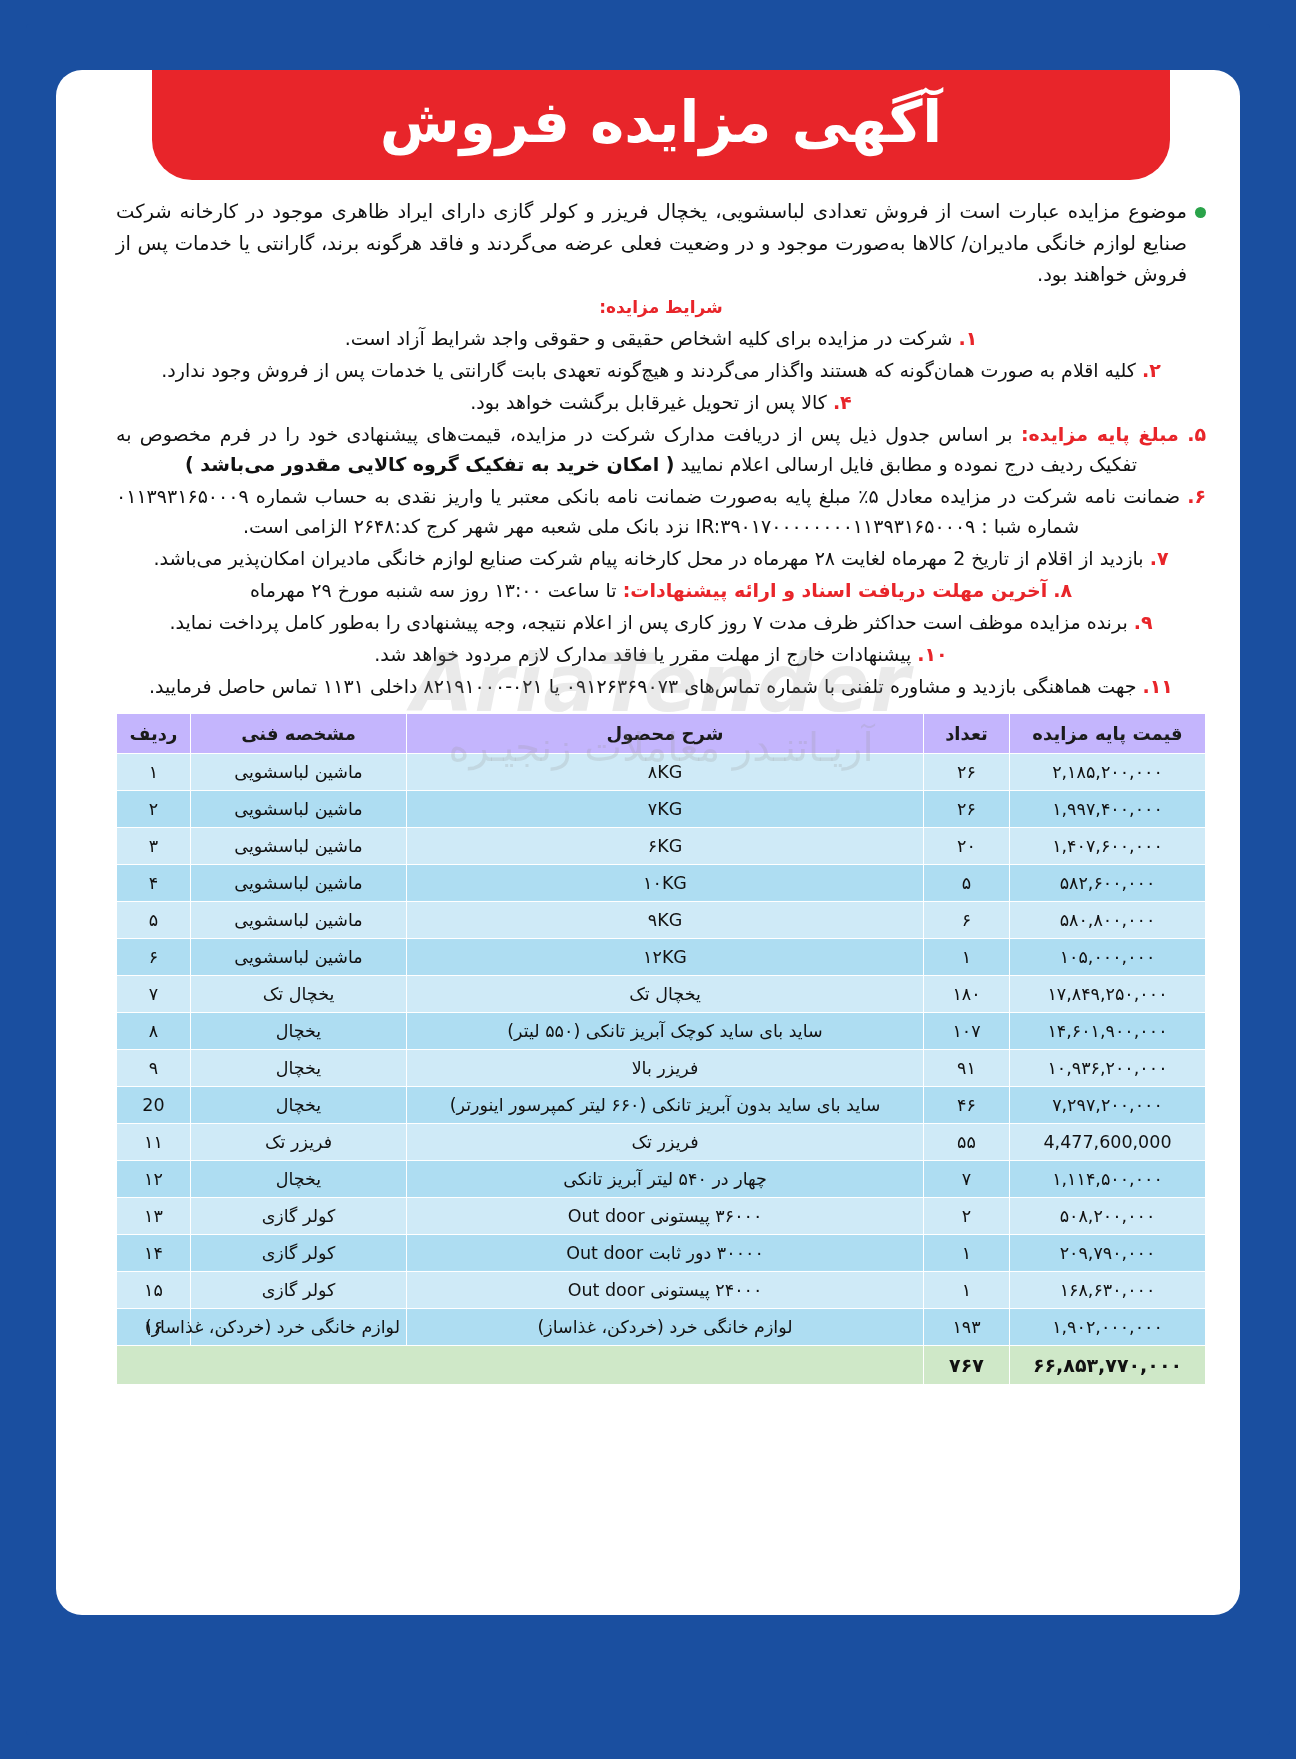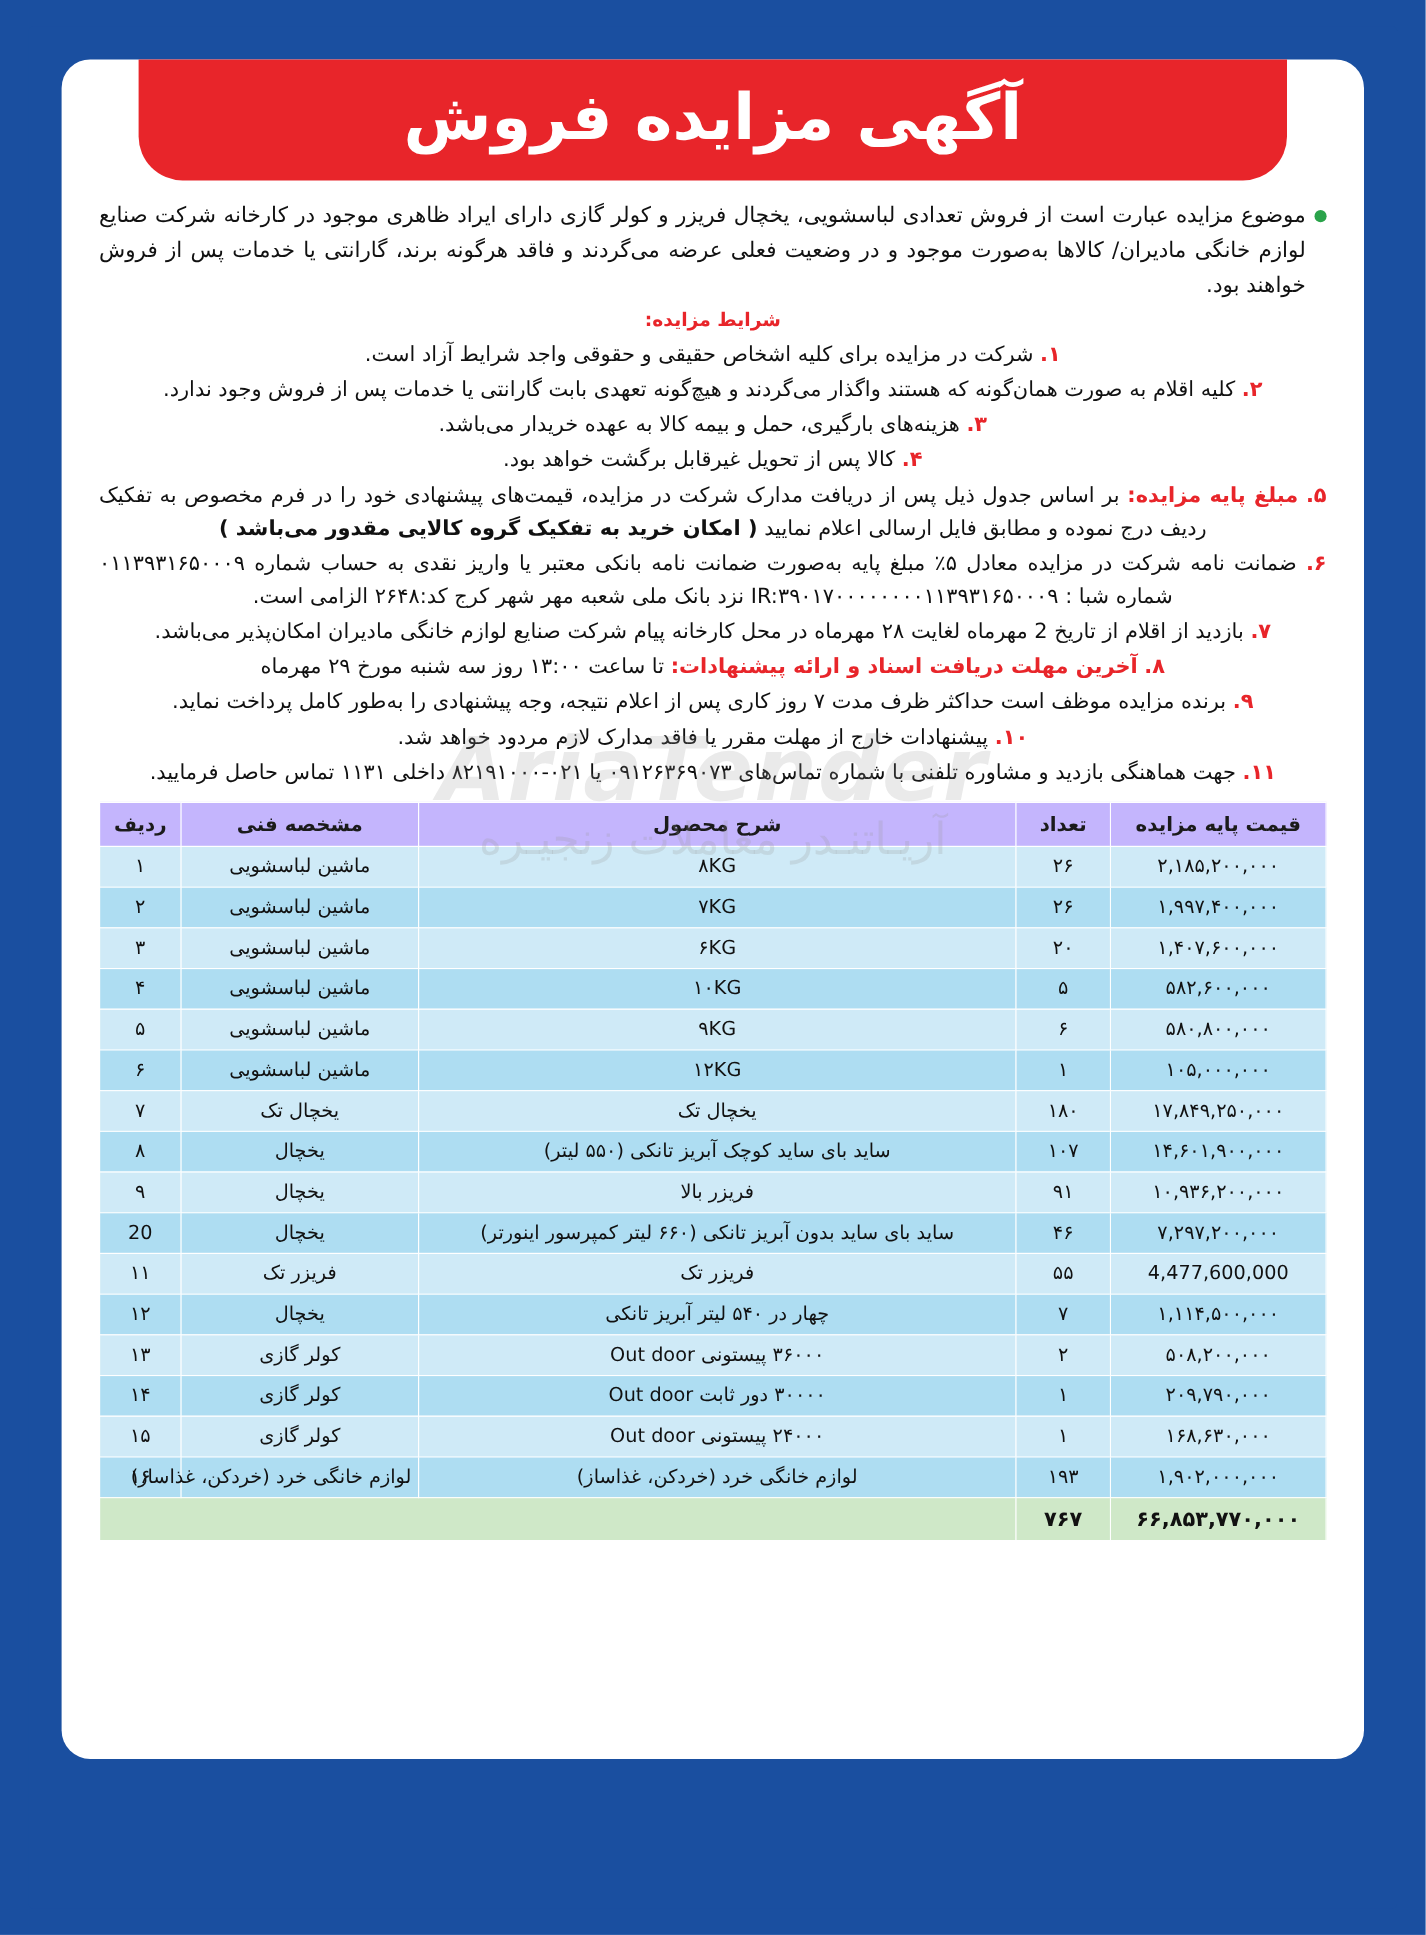--- a/index.html
+++ b/index.html
@@ -13,26 +13,27 @@
     position:absolute;
     left:26px;top:24px;
     width:1244px;height:1711px;
     background:#1a4fa0;
     border-radius:4px;
     box-sizing:border-box;
     padding:0;
   }
   .sheet{
     position:absolute;
-    left:30px;top:30px;
+    left:30px;top:46px;
     width:1184px;height:1545px;
     background:#ffffff;
     border-radius:26px;
     box-sizing:border-box;
     overflow:hidden;
+    padding-left:26px;
   }
   
   .banner{
     position:relative;
     margin:-2px 70px 0 70px;
     height:112px;
     background:#e8252a;
     border-bottom-left-radius:40px;
     border-bottom-right-radius:40px;
     display:flex;align-items:center;justify-content:center;
@@ -179,24 +180,20 @@
       <div class="conditions-title">شرایط مزایده:</div>
 
       <ol class="terms">
         <li class="center">
           <span class="num">۱.</span>
           <span>شرکت در مزایده برای کلیه اشخاص حقیقی و حقوقی واجد شرایط آزاد است.</span>
         </li>
         <li class="center">
           <span class="num">۲.</span>
           <span>کلیه اقلام به صورت همان‌گونه که هستند واگذار می‌گردند و هیچ‌گونه تعهدی بابت گارانتی یا خدمات پس از فروش وجود ندارد.</span>
-        </li>
-        <li class="center">
-          <span class="num">۳.</span>
-          <span>هزینه‌های بارگیری، حمل و بیمه کالا به عهده خریدار می‌باشد.</span>
         </li>
         <li class="center">
           <span class="num">۴.</span>
           <span>کالا پس از تحویل غیرقابل برگشت خواهد بود.</span>
         </li>
         <li class="justify">
           <span class="num">۵.</span>
           <span class="lbl-red">مبلغ پایه مزایده:</span>
           <span>بر اساس جدول ذیل پس از دریافت مدارک شرکت در مزایده، قیمت‌های پیشنهادی خود را در فرم مخصوص به تفکیک ردیف درج نموده و مطابق فایل ارسالی اعلام نمایید</span>
           <span class="bold-txt">( امکان خرید به تفکیک گروه کالایی مقدور می‌باشد )</span>

